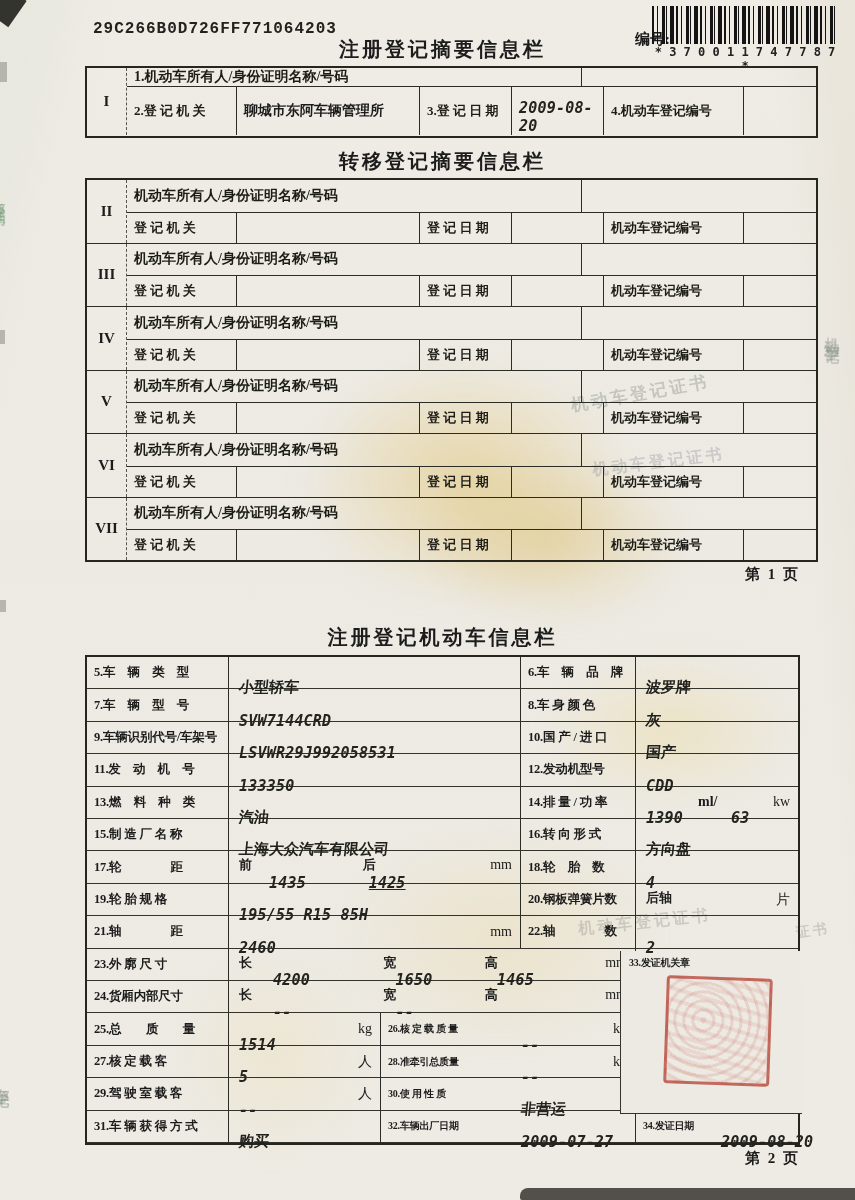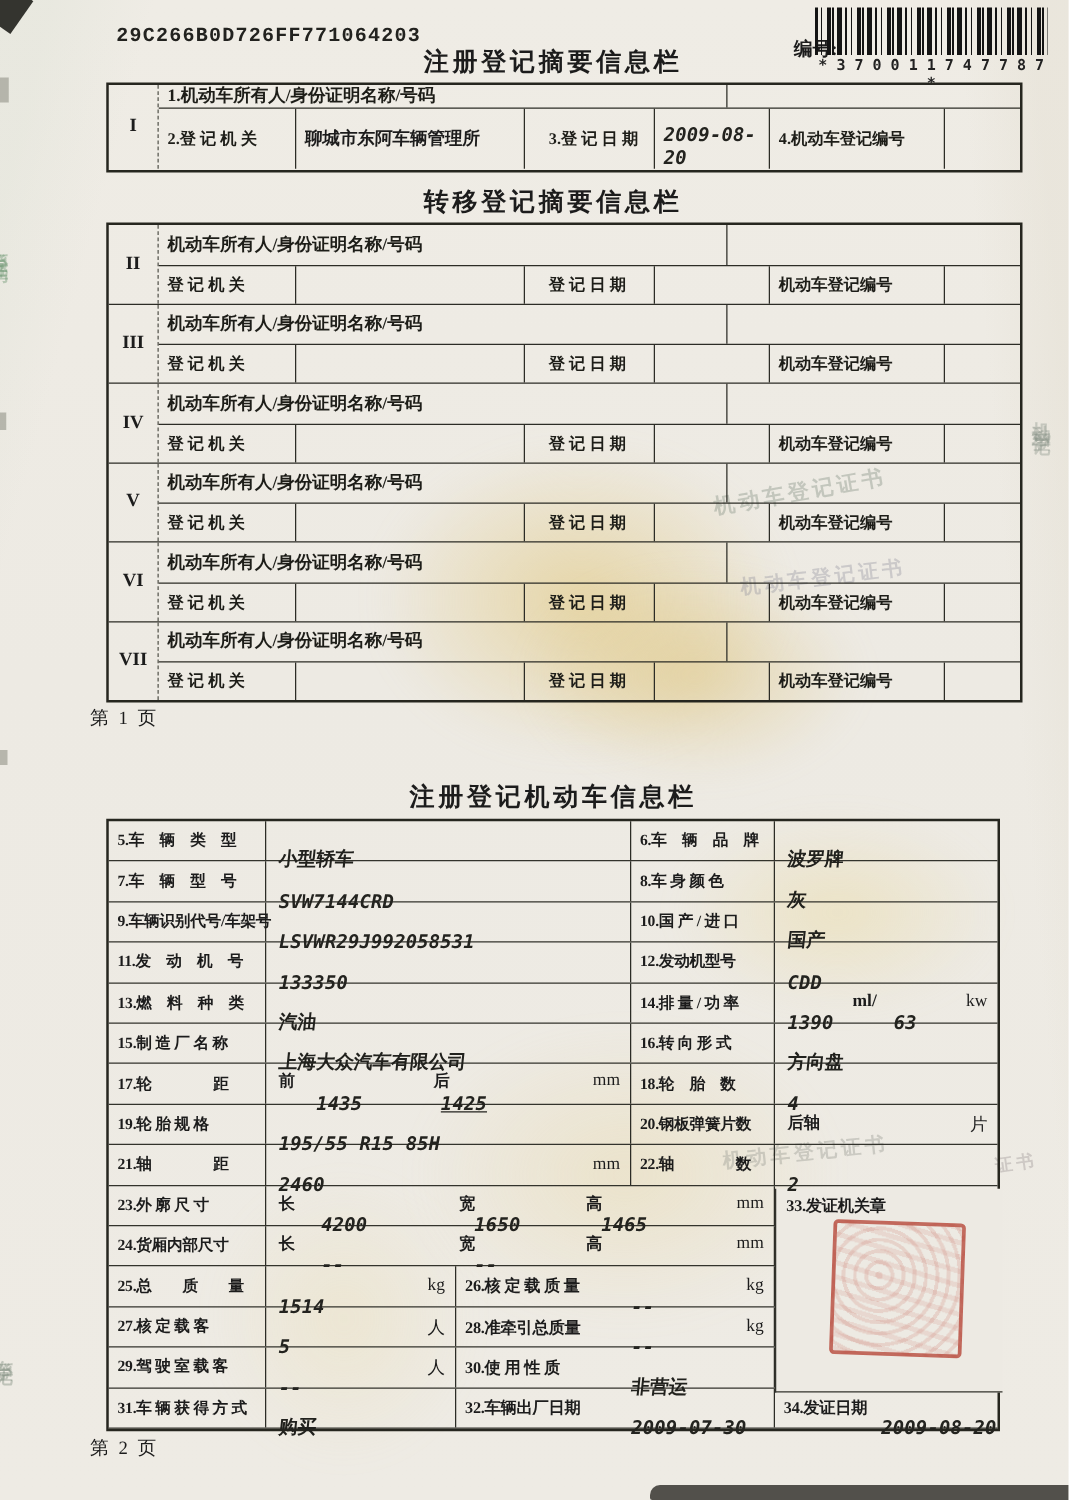--- a/index.html
+++ b/index.html
@@ -39,49 +39,49 @@
   .bars{position:absolute; left:652px; top:6px; width:186px; height:38px;
     background:repeating-linear-gradient(90deg,
       #141414 0 2px, rgba(0,0,0,0) 2px 5px,
       #141414 5px 6px, rgba(0,0,0,0) 6px 10px,
       #141414 10px 13px, rgba(0,0,0,0) 13px 14px,
       #141414 14px 15px, rgba(0,0,0,0) 15px 18px,
       #141414 18px 22px, rgba(0,0,0,0) 22px 24px);}
   .code-digits{position:absolute; left:648px; top:45px; width:194px; text-align:center; font-family:"DejaVu Sans Mono",monospace; font-weight:bold; font-size:12px; color:#222;}
   .h1{position:absolute; left:85px; width:715px; text-align:center; font-size:20px; font-weight:bold; letter-spacing:3px;}
   .t-title1{top:36px;} .t-title2{top:148px;} .t-title3{top:624px;}
-  .pgfoot{position:absolute; left:72px; width:715px; text-align:left; font-size:15px; font-weight:normal; letter-spacing:2px;}
+  .pgfoot{position:absolute; left:85px; width:715px; text-align:right; font-size:15px; font-weight:bold; letter-spacing:2px;}
   .pf1{top:565px;} .pf2{top:1149px;}
   
   .tbl{position:absolute; left:85px; width:733px; border:2px solid #26261f; box-sizing:border-box; background:rgba(255,255,255,0.0);}
   .t1{top:66px; height:72px;}
   .t2{top:178px; height:384px; display:flex; flex-direction:column;}
   .sec{display:flex; flex:1; border-bottom:1px solid #2c2c26;}
   .t2 .sec:last-child, .t1 .sec{border-bottom:none;}
   .roman{width:40px; border-right:1px dashed #55554d; display:flex; align-items:center; justify-content:center; font-size:15px; font-weight:bold; box-sizing:border-box;}
   .secrows{flex:1; display:flex; flex-direction:column;}
   .row{display:flex; flex:1.05;}
   .row.orow{flex:1; }
   .row:first-child{border-bottom:1px solid #2c2c26;font-family:Liberation Serif, serif;}
   .cell{position:relative; border-right:1px solid #2c2c26; box-sizing:border-box; display:flex; align-items:center; padding-left:7px; overflow:visible;}
   .nb{border-right:none !important;}
   .lab{font-size:13px; white-space:nowrap; font-weight:600; color:#1d1d18;}
   .ownerlab{width:455px; font-size:14px;}
   .fillc{flex:1; border-right:none;}
-  .worg{width:110px;} .worgv{width:183px;} .wdate{width:92px;margin-left:12px;} .wdatev{width:92px;} .wreg{width:140px;} .wregv{flex:1;}
+  .worg{width:110px;} .worgv{width:183px;} .wdate{width:92px;} .wdatev{width:92px;} .wreg{width:140px;} .wregv{flex:1;}
   .org-val{font-size:14px; font-weight:bold; transform:skewX(-2deg); white-space:nowrap;}
   .dateval{margin-top:12px;}
   
   .t3{position:absolute; left:85px; top:655px; width:715px; height:490px; border:2px solid #26261f; box-sizing:border-box; display:flex; flex-direction:column;}
   .r{display:flex; flex:1; border-bottom:1px solid #33332c; position:relative;}
   .r:last-child{border-bottom:none;}
-  .c1{width:126px;text-align:right;} .c2{width:292px;} .c3{width:115px;} .c4{flex:1;}
+  .c1{width:142px;text-align:right;} .c2{width:292px;} .c3{width:115px;} .c4{flex:1;}
   .c2w{width:407px;} .c4j{flex:1;} .c2n{width:152px;} .c3n{width:255px;}
   .lab2{font-size:12.5px; white-space:nowrap; font-weight:600; letter-spacing:-.2px;}
-  .lab2s{font-size:13px; white-space:nowrap; font-weight:600; letter-spacing:-.2px;}
+  .lab2s{font-size:10px; white-space:nowrap; font-weight:600; letter-spacing:-.2px;}
   .val{position:absolute; left:10px; bottom:-9px; z-index:6; white-space:nowrap;}
   .vcn{font-weight:bold; font-size:15px; transform:skewX(-6deg); color:#21211d;}
   .vnum{font-family:"DejaVu Sans Mono",monospace; font-style:italic; font-weight:bold; font-size:15px; color:#23231f; letter-spacing:.2px;}
   .unit{position:absolute; right:8px; top:50%; transform:translateY(-50%); font-size:14px; font-weight:400;}
   .unit.ut{top:6px; transform:none;}
   .sub{position:absolute; top:5px; font-size:13px; font-weight:600;}
   .s1{left:10px;} .s2{left:46%;} .sj2{left:38%;} .sj3{left:63%;}
   .p40{left:40px;} .p52{left:48%;text-decoration:underline;}
   .pj1{left:44px;} .pj2{left:41%;} .pj3{left:66%;}
   .pml{position:absolute; left:62px; top:50%; transform:translateY(-50%); font-size:14px; font-weight:600;}
@@ -448,21 +448,21 @@
       <div class="cell c4j nb"></div>
     </div>
 
     <div class="r">
       <div class="cell c1 lab2">31.车 辆 获 得 方 式</div>
       <div class="cell c2n">
         <span class="val vcn">购买</span>
       </div>
       <div class="cell c3n">
         <span class="lab2s">32.车辆出厂日期</span>
-        <span class="val vnum v140">2009-07-30</span>
+        <span class="val vnum v140">2009-07-27</span>
       </div>
       <div class="cell c4j nb">
         <span class="lab2s">34.发证日期</span>
         <span class="val vnum v85">2009-08-20</span>
       </div>
     </div>
 
     <div class="stampcell">
       <span class="lab2s">33.发证机关章</span>
       <div class="stamp"></div>

